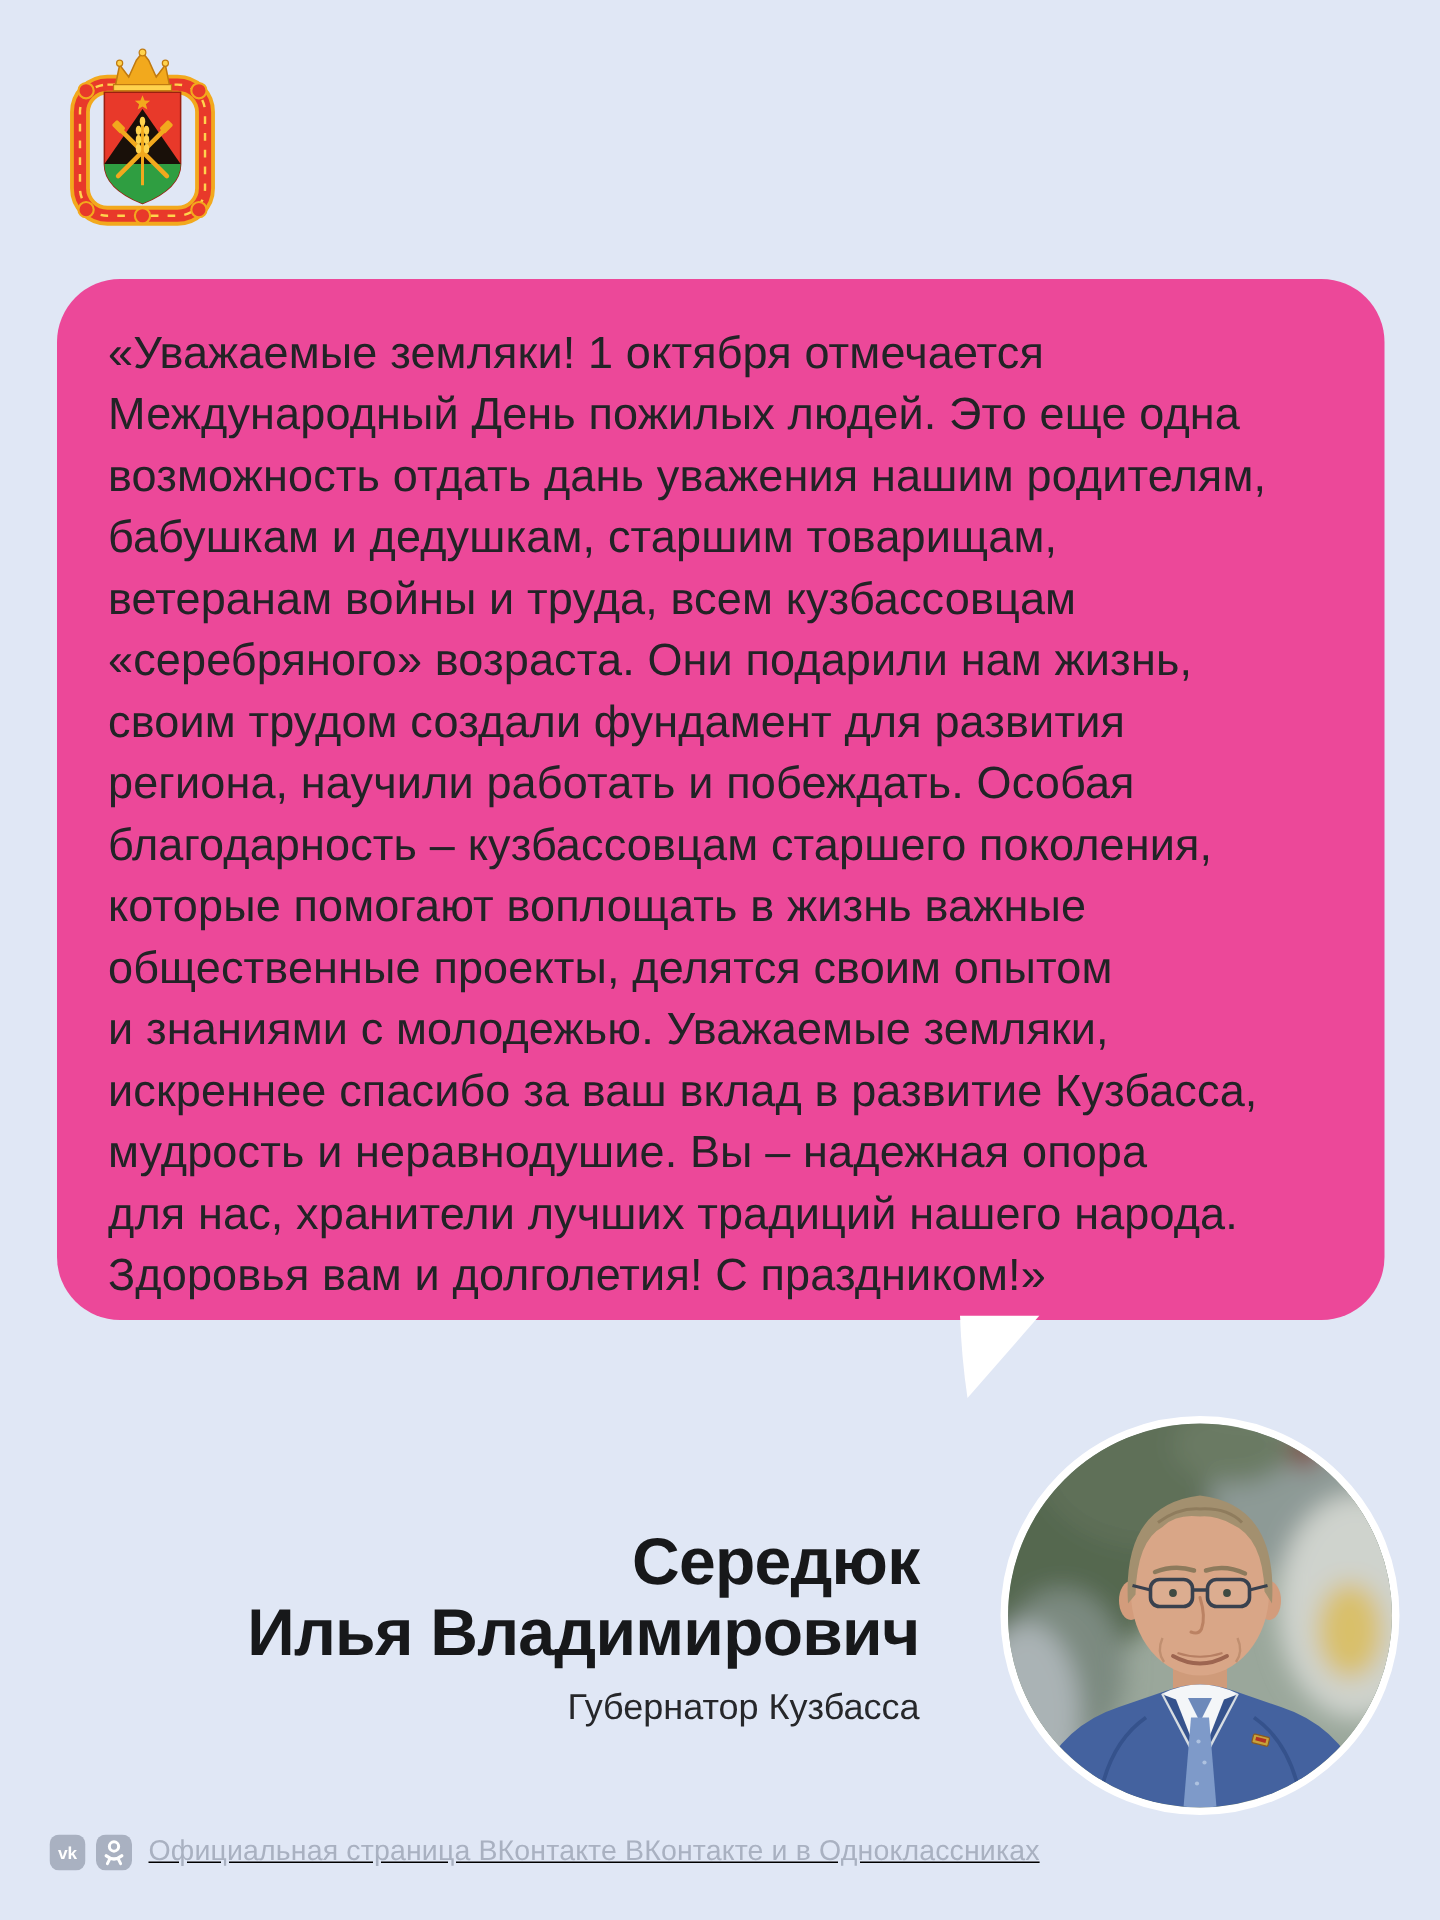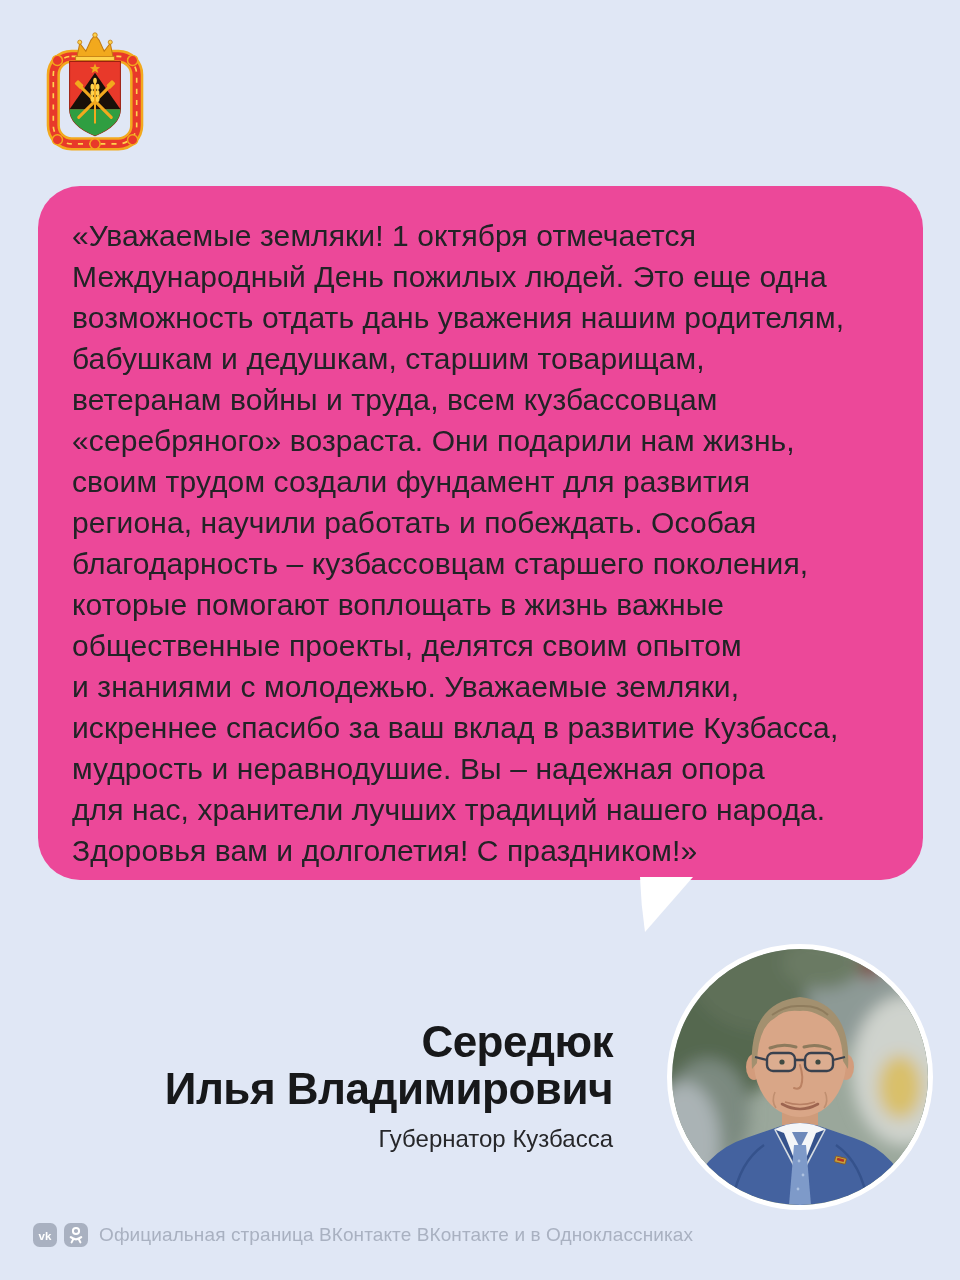--- a/index.html
+++ b/index.html
@@ -12,21 +12,21 @@
   .bubble-text{position:absolute;left:34px;top:29px;right:8px;font-size:30px;line-height:41px;color:#222326;white-space:pre;letter-spacing:0.1px;}
   .tail{position:absolute;left:637px;top:877px;width:60px;height:58px;}
 
   .author{position:absolute;top:1018px;right:347px;width:620px;text-align:right;color:#17181a;}
   .author-name{font-size:44px;font-weight:bold;line-height:47px;letter-spacing:-0.5px;}
   .author-role{font-size:24px;margin-top:13px;color:#26272a;}
 
   .photo{position:absolute;left:667px;top:944px;width:256px;height:256px;border:5px solid #ffffff;border-radius:50%;overflow:hidden;background:#93a094;}
   .photo svg{display:block;}
 
-  .footer{position:absolute;left:33px;top:1223px;display:flex;align-items:center;gap:7px;}
+  .footer{position:absolute;left:33px;top:1223px;display:flex;align-items:center;gap:7px;text-decoration:underline;}
   .footer-icon{width:24px;height:24px;flex:0 0 auto;}
   .footer-text{margin-left:4px;font-size:19px;font-weight:500;color:#a9b1c1;letter-spacing:0.1px;}
 </style>
 </head>
 <body>
 
 <div class="poster">
 
   <div class="emblem">
     <svg width="102" height="122" viewBox="0 0 100 120" xmlns="http://www.w3.org/2000/svg">

